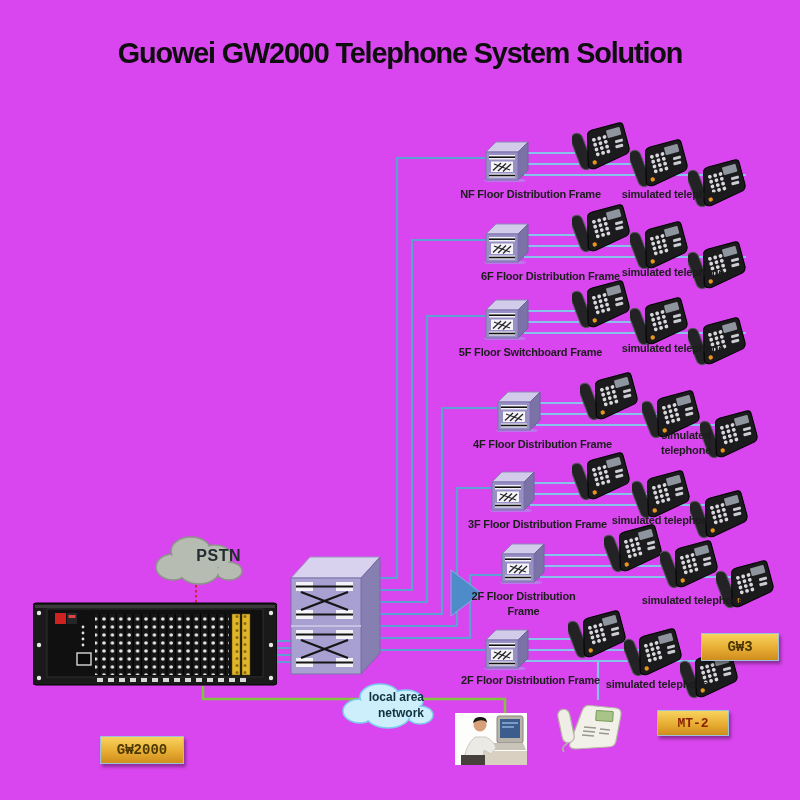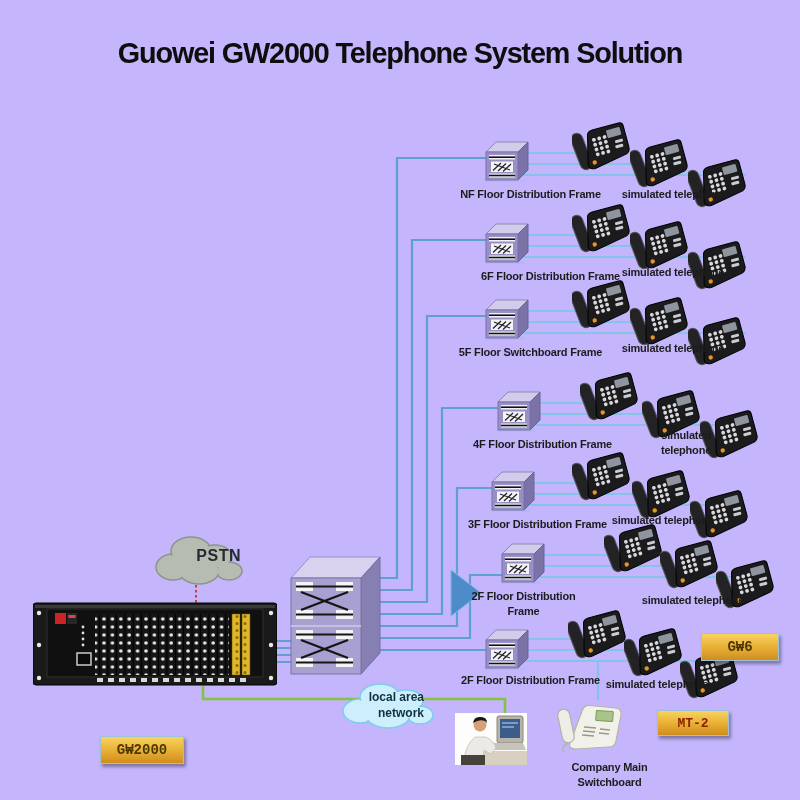--- a/index.html
+++ b/index.html
@@ -1,16 +1,16 @@
 <!DOCTYPE html>
 <html><head>
 <meta charset="utf-8">
 <style>
   html,body{margin:0;padding:0;background:#ffffff;}
-  .canvas{position:relative;width:800px;height:800px;background:#c4b5fd;overflow:hidden;
+  .canvas{position:relative;width:800px;height:800px;background:#d946ef;overflow:hidden;
           font-family:"Liberation Sans",sans-serif;}
   .title{position:absolute;left:0;top:36px;width:800px;text-align:center;
          font-size:30px;font-weight:bold;color:#0e0e0e;letter-spacing:-1.2px;
          transform:scaleX(.96);}
   .wires{position:absolute;left:0;top:0;z-index:1;}
   .node{position:absolute;z-index:2;}
   .lbl{position:absolute;z-index:3;font-size:11px;font-weight:bold;color:#1c1c1c;
        text-align:center;line-height:1.35;letter-spacing:-0.2px;}
   .cloudtxt{position:absolute;z-index:4;text-align:right;font-weight:bold;}
   .pstn-txt{font-size:16px;color:#222b30;letter-spacing:.5px;}
@@ -336,18 +336,17 @@
     <rect x="4" y="12" width="12" height="34" rx="6" fill="#efeee6" stroke="#b3b1a3" stroke-width="1.2" transform="rotate(-12 10 29)"></rect>
     <g stroke="#9a988c" stroke-width="1.6">
       <line x1="28" y1="30" x2="40" y2="31"></line>
         <line x1="27" y1="34" x2="39" y2="35"></line>
       <line x1="26" y1="38" x2="38" y2="39"></line>
         <line x1="44" y1="32" x2="54" y2="33"></line>
       <line x1="43" y1="36" x2="53" y2="37"></line>
     </g>
     <path d="M12 46 q-8 4 -4 9" fill="none" stroke="#b5b3a5" stroke-width="1.5"></path>
   </svg>
-  <div class="lbl" style="left:552px;top:760px;width:115px">Company Main Switchboard</div>
-
-  <div class="tag" style="left:701px;top:633px;width:76px;height:26px">G₩6</div>
+
+  <div class="tag" style="left:701px;top:633px;width:76px;height:26px">G₩3</div>
   <div class="tag mt2" style="left:625px;top:710px;width:70px;height:24px">MT-2</div>
 
 </div>
 
 </body></html>

